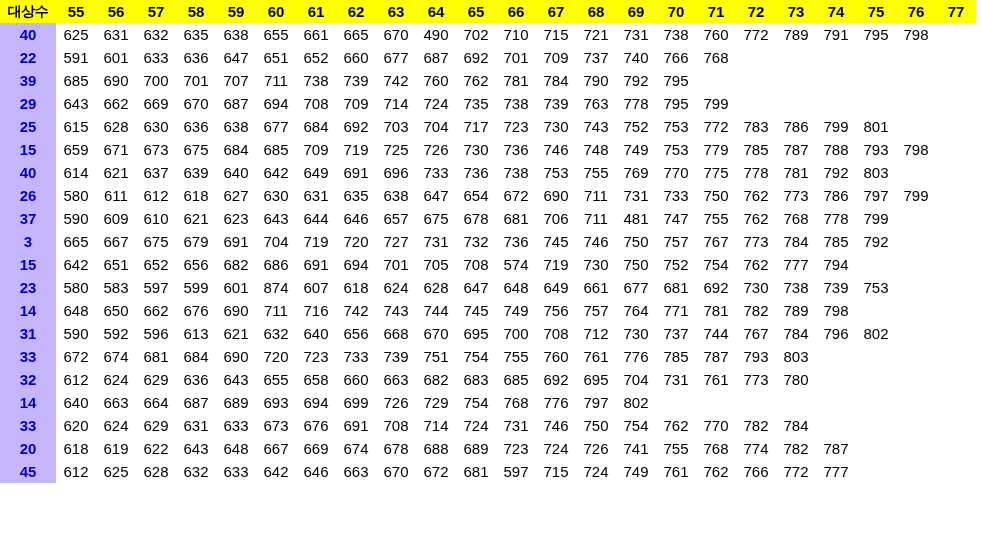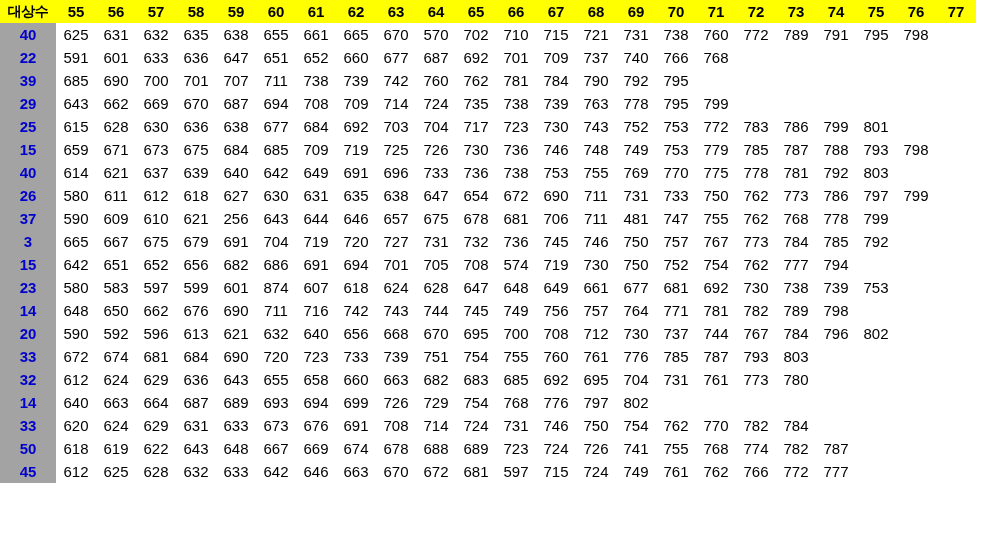--- a/index.html
+++ b/index.html
@@ -35,21 +35,21 @@
     border: none;
   }
   thead th.corner {
     font-size: 14px;
     letter-spacing: -0.5px;
   }
   tbody td.rowhead {
     color: #0000cc;
     font-weight: bold;
     font-size: 15px;
-    background: #a3a3a3;
+    background: #c4b5fd;
   }
   tbody td.cell {
     color: #000000;
     background: #ffffff;
     font-size: 15px;
   }
   col.firstcol { width: 56px; }
   col.datacol { width: 40px; }
 </style>
 </head>
@@ -115,21 +115,21 @@
         <td class="rowhead">40</td>
         <td class="cell">625</td>
         <td class="cell">631</td>
         <td class="cell">632</td>
         <td class="cell">635</td>
         <td class="cell">638</td>
         <td class="cell">655</td>
         <td class="cell">661</td>
         <td class="cell">665</td>
         <td class="cell">670</td>
-        <td class="cell">570</td>
+        <td class="cell">490</td>
         <td class="cell">702</td>
         <td class="cell">710</td>
         <td class="cell">715</td>
         <td class="cell">721</td>
         <td class="cell">731</td>
         <td class="cell">738</td>
         <td class="cell">760</td>
         <td class="cell">772</td>
         <td class="cell">789</td>
         <td class="cell">791</td>
@@ -318,21 +318,21 @@
         <td class="cell">797</td>
         <td class="cell">799</td>
         <td class="cell"></td>
       </tr>
       <tr>
         <td class="rowhead">37</td>
         <td class="cell">590</td>
         <td class="cell">609</td>
         <td class="cell">610</td>
         <td class="cell">621</td>
-        <td class="cell">256</td>
+        <td class="cell">623</td>
         <td class="cell">643</td>
         <td class="cell">644</td>
         <td class="cell">646</td>
         <td class="cell">657</td>
         <td class="cell">675</td>
         <td class="cell">678</td>
         <td class="cell">681</td>
         <td class="cell">706</td>
         <td class="cell">711</td>
         <td class="cell">481</td>
@@ -443,21 +443,21 @@
         <td class="cell">771</td>
         <td class="cell">781</td>
         <td class="cell">782</td>
         <td class="cell">789</td>
         <td class="cell">798</td>
         <td class="cell"></td>
         <td class="cell"></td>
         <td class="cell"></td>
       </tr>
       <tr>
-        <td class="rowhead">20</td>
+        <td class="rowhead">31</td>
         <td class="cell">590</td>
         <td class="cell">592</td>
         <td class="cell">596</td>
         <td class="cell">613</td>
         <td class="cell">621</td>
         <td class="cell">632</td>
         <td class="cell">640</td>
         <td class="cell">656</td>
         <td class="cell">668</td>
         <td class="cell">670</td>
@@ -573,21 +573,21 @@
         <td class="cell">762</td>
         <td class="cell">770</td>
         <td class="cell">782</td>
         <td class="cell">784</td>
         <td class="cell"></td>
         <td class="cell"></td>
         <td class="cell"></td>
         <td class="cell"></td>
       </tr>
       <tr>
-        <td class="rowhead">50</td>
+        <td class="rowhead">20</td>
         <td class="cell">618</td>
         <td class="cell">619</td>
         <td class="cell">622</td>
         <td class="cell">643</td>
         <td class="cell">648</td>
         <td class="cell">667</td>
         <td class="cell">669</td>
         <td class="cell">674</td>
         <td class="cell">678</td>
         <td class="cell">688</td>

